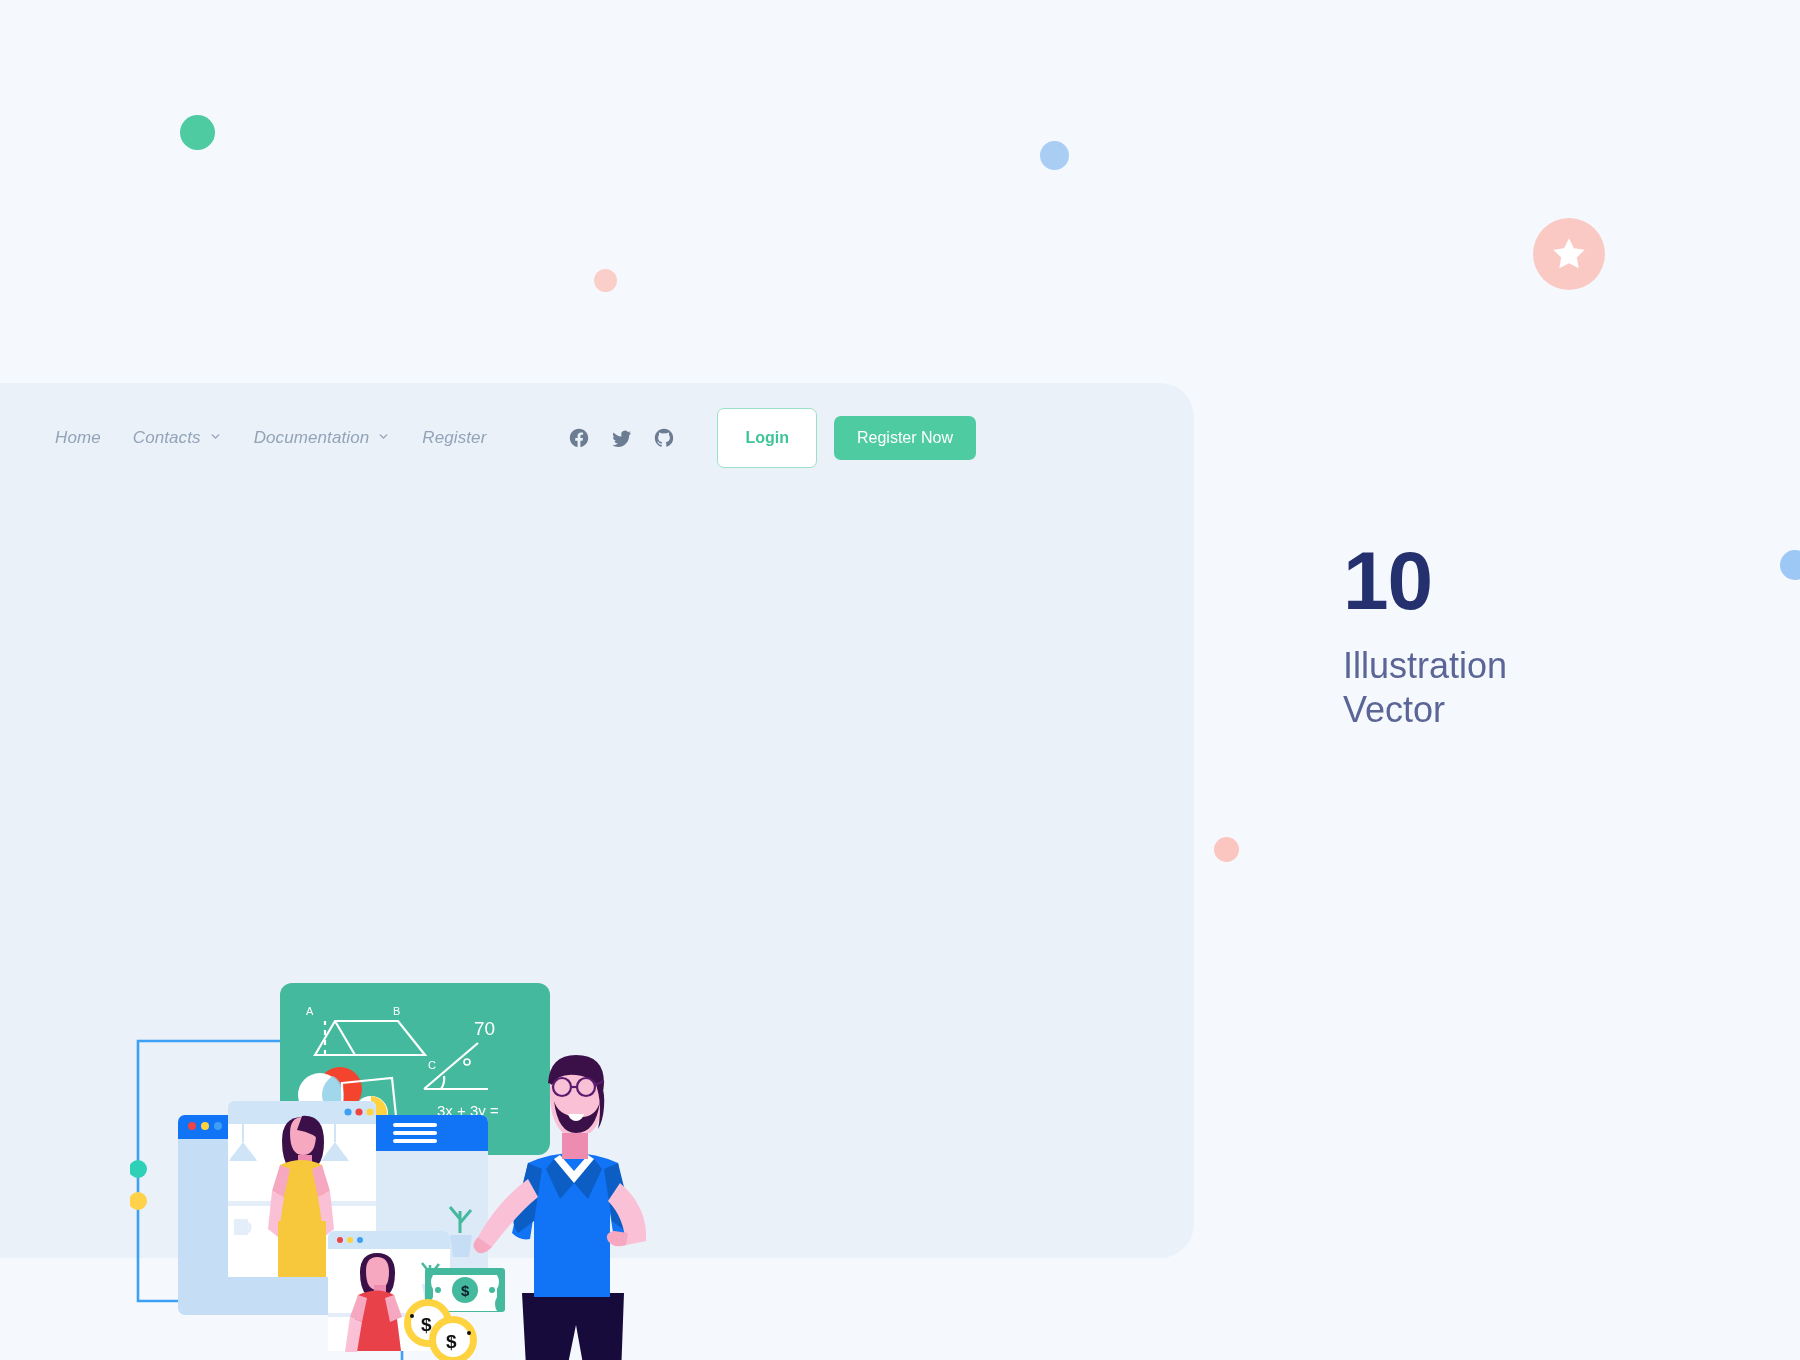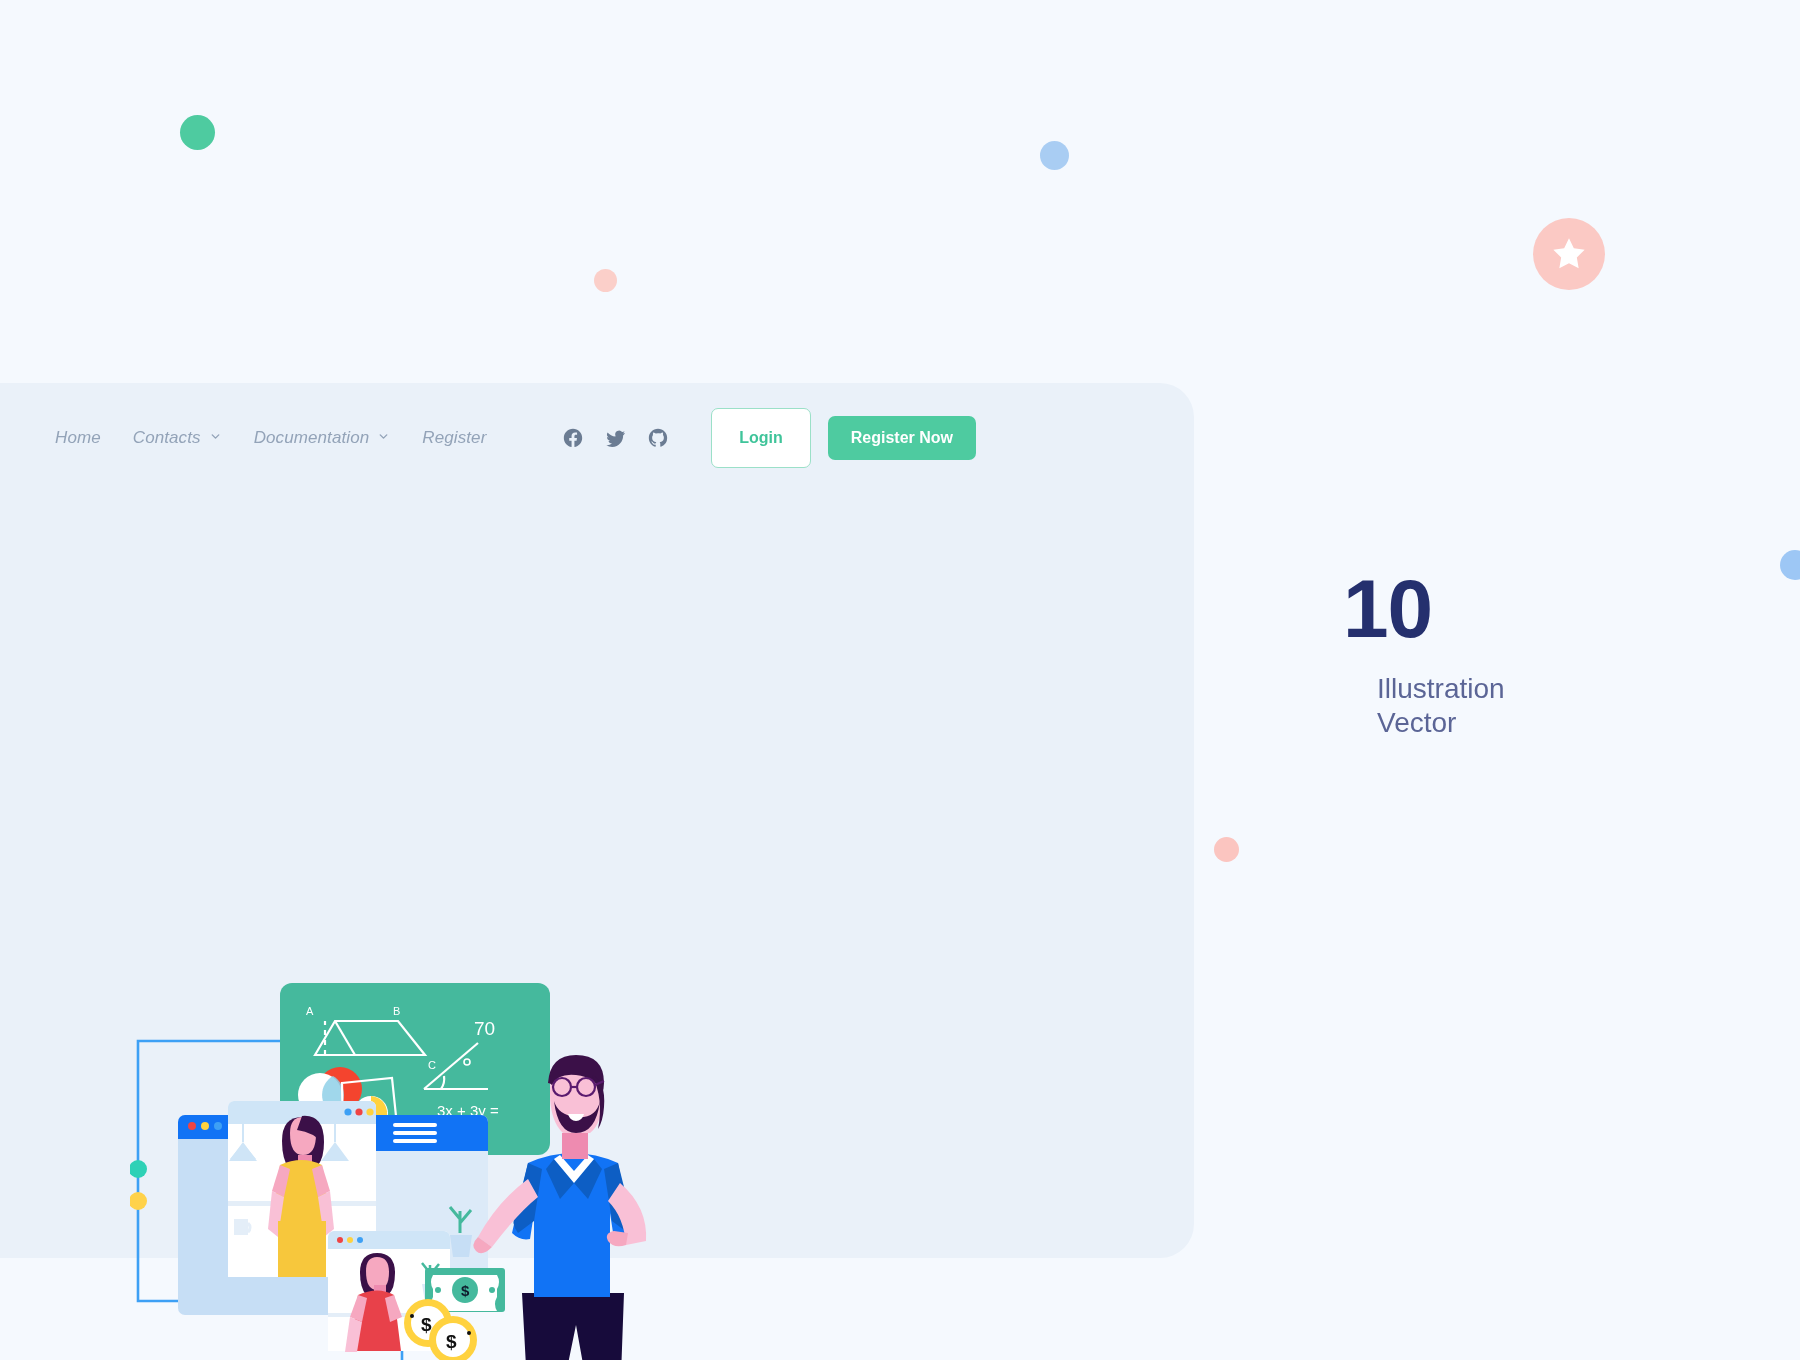--- a/index.html
+++ b/index.html
@@ -70,21 +70,21 @@
     border-radius: 7px;
     font-size: 16px; font-weight: 700;
     padding: 20px 27px;
     cursor: pointer;
     margin-right: 17px;
     font-family: "Liberation Sans", sans-serif;
   }
   .btn-register {
     background: #4ecba0; color: #ffffff;
     border: none; border-radius: 7px;
-    font-size: 16px; font-weight: 700;
+    font-size: 16px; font-weight: 400;
     padding: 13px 23px;
     cursor: pointer;
     font-family: "Liberation Sans", sans-serif;
   }
 
   
   .hero-text { position: absolute; left: -340px; top: 160px; width: 680px; }
   .hero-title {
     margin: 37px 0 0 0;
     font-size: 61px; line-height: 1.28;
@@ -94,30 +94,29 @@
     white-space: nowrap;
   }
   .hero-sub {
     margin-top: 30px;
     font-size: 19px; line-height: 2.0;
     color: #8fa0b6;
     white-space: nowrap;
   }
 
   
-  .stats { position: absolute; left: 1343px; top: 568px; }
+  .stats { position: absolute; left: 1343px; top: 540px; }
   .stat-num {
     font-size: 82px; font-weight: 700; color: #25306e;
     line-height: 1.0; letter-spacing: -1px;
   }
   .stat-label {
     margin-top: 22px;
-    font-size: 28px; line-height: 1.22; color: #5b6596;
+    font-size: 36px; line-height: 1.22; color: #5b6596;
     font-weight: 400;
-    margin-left: 34px;
   }
   .stat-block-2 { margin-top: 62px; }
 
   
   .illus { position: absolute; left: 430px; top: 600px; width: 680px; height: 500px; }
 </style>
 </head>
 <body>
 
 <div id="stage">

